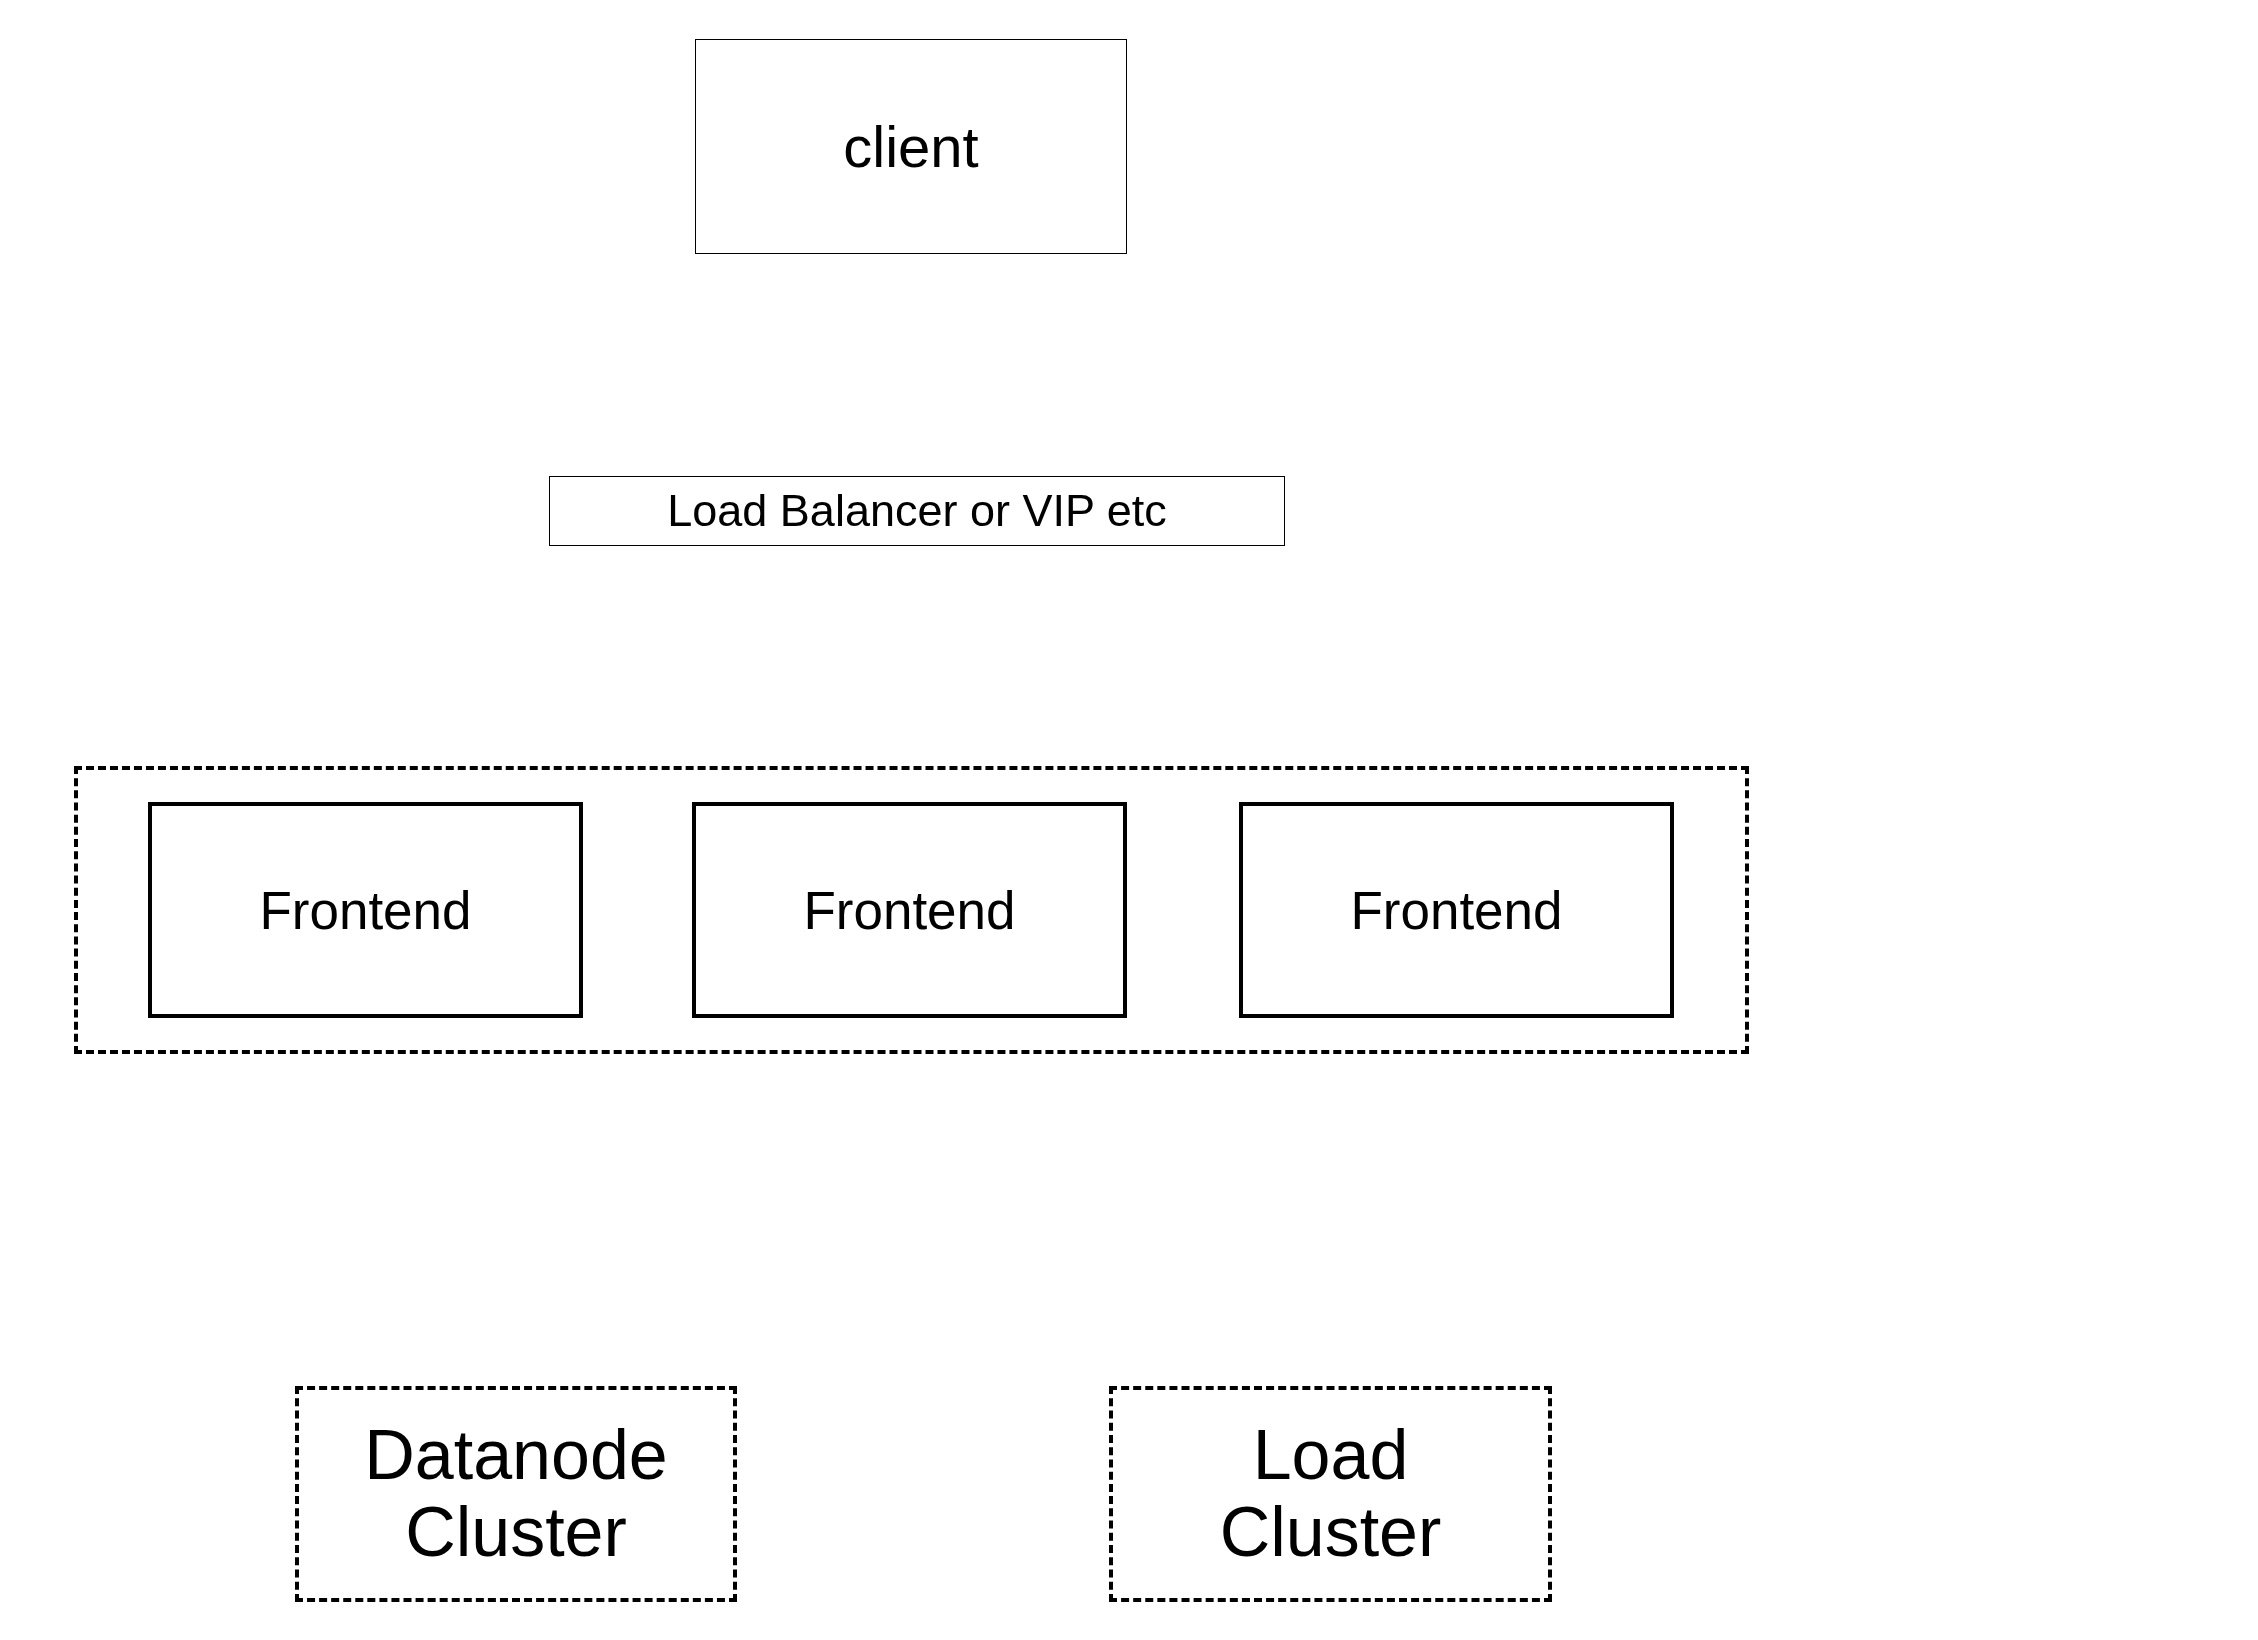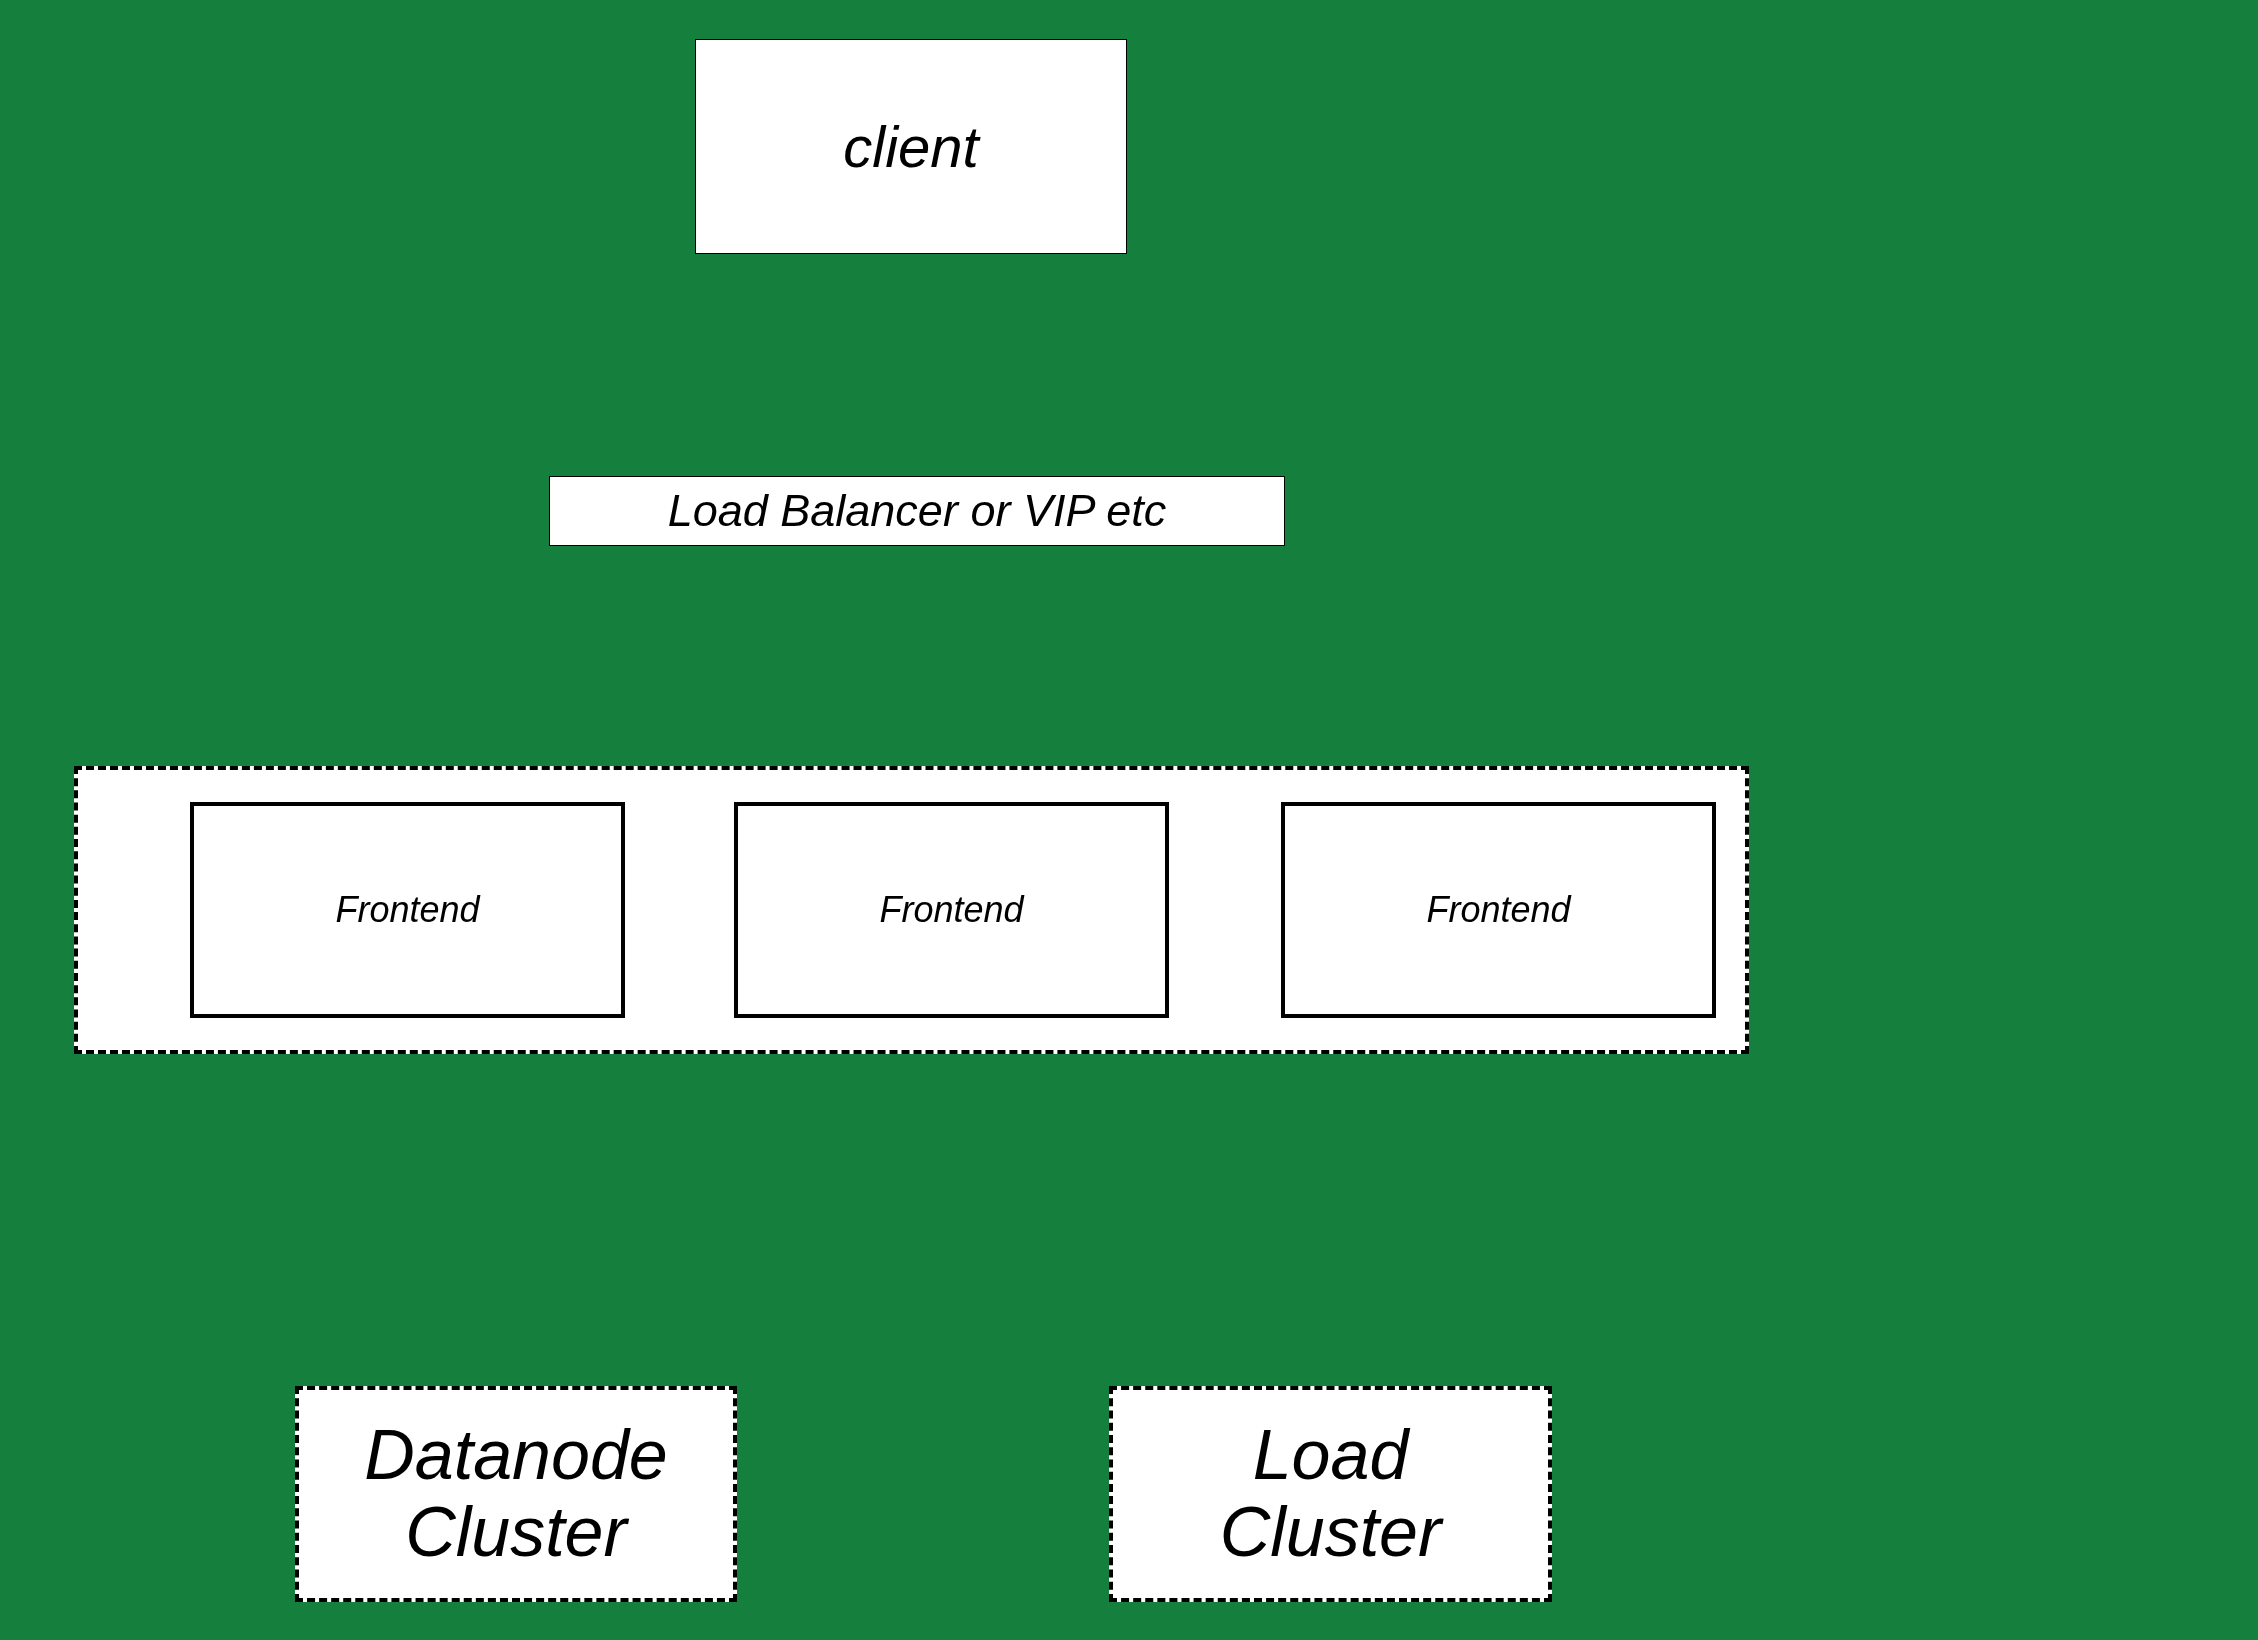--- a/index.html
+++ b/index.html
@@ -4,25 +4,24 @@
 <style>
   html, body {
     margin: 0;
     padding: 0;
     background: #000000;
   }
   .canvas {
     position: relative;
     width: 2258px;
     height: 1640px;
-    background: #15803d;
+    background: #ffffff;
     overflow: hidden;
     font-family: "Liberation Sans", sans-serif;
     color: #000000;
-    font-style: italic;
   }
   .node {
     position: absolute;
     background: #ffffff;
     color: #000000;
     display: flex;
     align-items: center;
     justify-content: center;
     text-align: center;
     box-sizing: border-box;
@@ -52,22 +51,21 @@
     width: 1675px;
     height: 288px;
     background: #ffffff;
     border: 4.5px dashed #000000;
   }
   .frontend-node {
     width: 435px;
     height: 216px;
     top: 32px;
     border: 4.5px solid #000000;
-    font-size: 36px;
-    margin-left: 42px;
+    font-size: 53px;
   }
   .frontend-1 { left: 70px; }
   .frontend-2 { left: 614px; }
   .frontend-3 { left: 1161px; }
   
   .cluster-node {
     border: 4.5px dashed #000000;
     font-size: 70px;
     line-height: 77px;
     white-space: pre-line;

